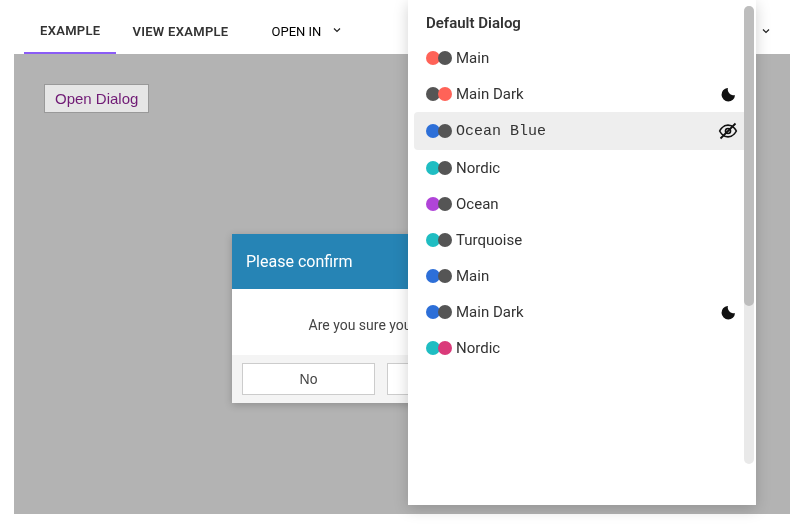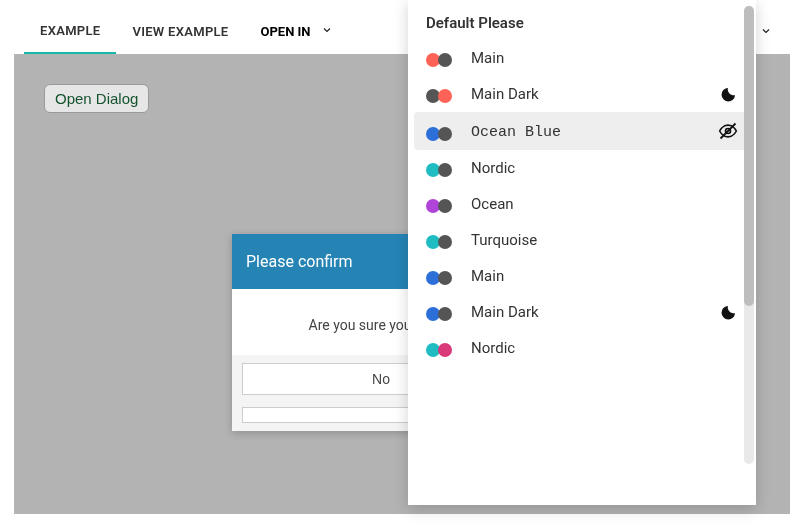--- a/index.html
+++ b/index.html
@@ -1,44 +1,44 @@
 <!DOCTYPE html>
 <html><head>
 <meta charset="utf-8">
 <style>
 * { box-sizing: border-box; margin: 0; padding: 0; }
 body { font-family: -apple-system, BlinkMacSystemFont, "Segoe UI", Roboto, Arial, sans-serif; background: #fff; }
 .outer { width: 804px; height: 526px; position: relative; overflow: hidden; padding: 8px 14px; }
 .toolbar { display: flex; align-items: center; height: 46px; background: #fff; padding: 0 10px; font-size: 14px; }
 .tab { padding: 0 16px; height: 46px; display: flex; align-items: center; font-weight: 600; color: #333; letter-spacing: 0.3px; cursor: pointer; font-size: 13px; }
-.tab.active { border-bottom: 2px solid #14b8a6; }
-.openin { display: flex; align-items: flex-start; gap: 10px; margin-left: 16px; font-weight: 700; font-size: 13px; cursor: pointer; }
+.tab.active { border-bottom: 2px solid #8b5cf6; }
+.openin { display: flex; align-items: flex-start; gap: 10px; margin-left: 27px; font-weight: 400; font-size: 13px; cursor: pointer; }
 .chev { width: 12px; height: 12px; }
 .spacer { flex: 1; }
 .ct-label { color: #555; font-size: 14px; margin-right: 14px; }
 .theme-trigger { display: flex; align-items: center; gap: 8px; padding: 6px 8px; cursor: pointer; min-width: 170px; }
 .toggle-dual { position: relative; width: 26px; height: 14px; }
 .toggle-dual .c { position: absolute; width: 14px; height: 14px; border-radius: 50%; top: 0; }
 .toggle-dual .c1 { left: 0; } .toggle-dual .c2 { left: 12px; }
 .tt-text { font-size: 15px; color: #222; }
 .chev-down { margin-left: auto; }
 .stage { background: #b3b3b3; height: 460px; position: relative; }
-.open-dialog-btn { position: absolute; left: 30px; top: 30px; background: #e6e6e6; border: 1px solid #999; color: #14532d; padding: 5px 10px; font-size: 15px; cursor: pointer; border-radius: 6px; }
+.open-dialog-btn { position: absolute; left: 30px; top: 30px; background: #e6e6e6; border: 1px solid #999; color: #701a75; padding: 5px 10px; font-size: 15px; cursor: pointer; border-radius: 0; }
 .dialog { position: absolute; left: 218px; top: 180px; width: 298px; background: #fff; box-shadow: 0 2px 8px rgba(0,0,0,0.2); }
 .dialog-title { background: #2684b5; color: #fff; padding: 18px 14px; font-size: 16px; }
 .dialog-body { padding: 28px 22px 22px; text-align: center; color: #444; font-size: 14px; }
-.dialog-actions { background: #f4f4f4; padding: 8px 10px; display: flex; gap: 12px; flex-direction: column; }
+.dialog-actions { background: #f4f4f4; padding: 8px 10px; display: flex; gap: 12px; }
 .dlg-btn { flex: 1; padding: 7px 0; background: #fff; border: 1px solid #ccc; color: #444; font-size: 14px; cursor: pointer; }
 
 .dropdown { position: absolute; left: 408px; top: 0; width: 348px; height: 505px; background: #fff; box-shadow: 0 4px 14px rgba(0,0,0,0.18); z-index: 10; overflow: hidden; }
 .dd-inner { height: 100%; overflow-y: auto; padding: 0 0 10px; }
 .dd-scroll-track { position: absolute; right: 2px; top: 6px; width: 10px; height: 458px; background: #e9e9e9; border-radius: 5px; }
 .dd-scroll-thumb { position: absolute; width: 100%; background: #bdbdbd; border-radius: 5px; }
 .group-label { font-weight: 600; color: #333; padding: 14px 18px 8px; font-size: 15px; }
-.theme-item { display: flex; align-items: flex-end; gap: 19px; padding: 9px 18px; cursor: pointer; }
+.theme-item { display: flex; align-items: center; gap: 4px; padding: 9px 18px; cursor: pointer; }
 .theme-item.hover { background: #eee; border-radius: 4px; margin: 0 6px; padding: 9px 12px; font-family: Liberation Mono, monospace; }
 .theme-name { color: #333; font-size: 15px; }
 .right-icon { margin-left: auto; color: #111; }
 svg { display: block; }
 
 .dd-inner::-webkit-scrollbar { width: 0; }
 </style>
 </head>
 <body>
 
@@ -74,21 +74,21 @@
       <div class="dialog-body">Are you sure you want t</div>
       <div class="dialog-actions">
         <button class="dlg-btn">No</button>
         <button class="dlg-btn"></button>
       </div>
     </div>
   </div>
 
   <div class="dropdown">
     <div class="dd-inner" id="dd-inner">
-        <div class="group-label">Default Please</div>
+        <div class="group-label">Default Dialog</div>
         <div class="theme-item">
           <span class="toggle-dual">
             <span class="c c1" style="background:#ff6358"></span>
             <span class="c c2" style="background:#555"></span>
           </span>
           <span class="theme-name">Main</span>
         </div>
         <div class="theme-item">
           <span class="toggle-dual">
             <span class="c c1" style="background:#555"></span>

